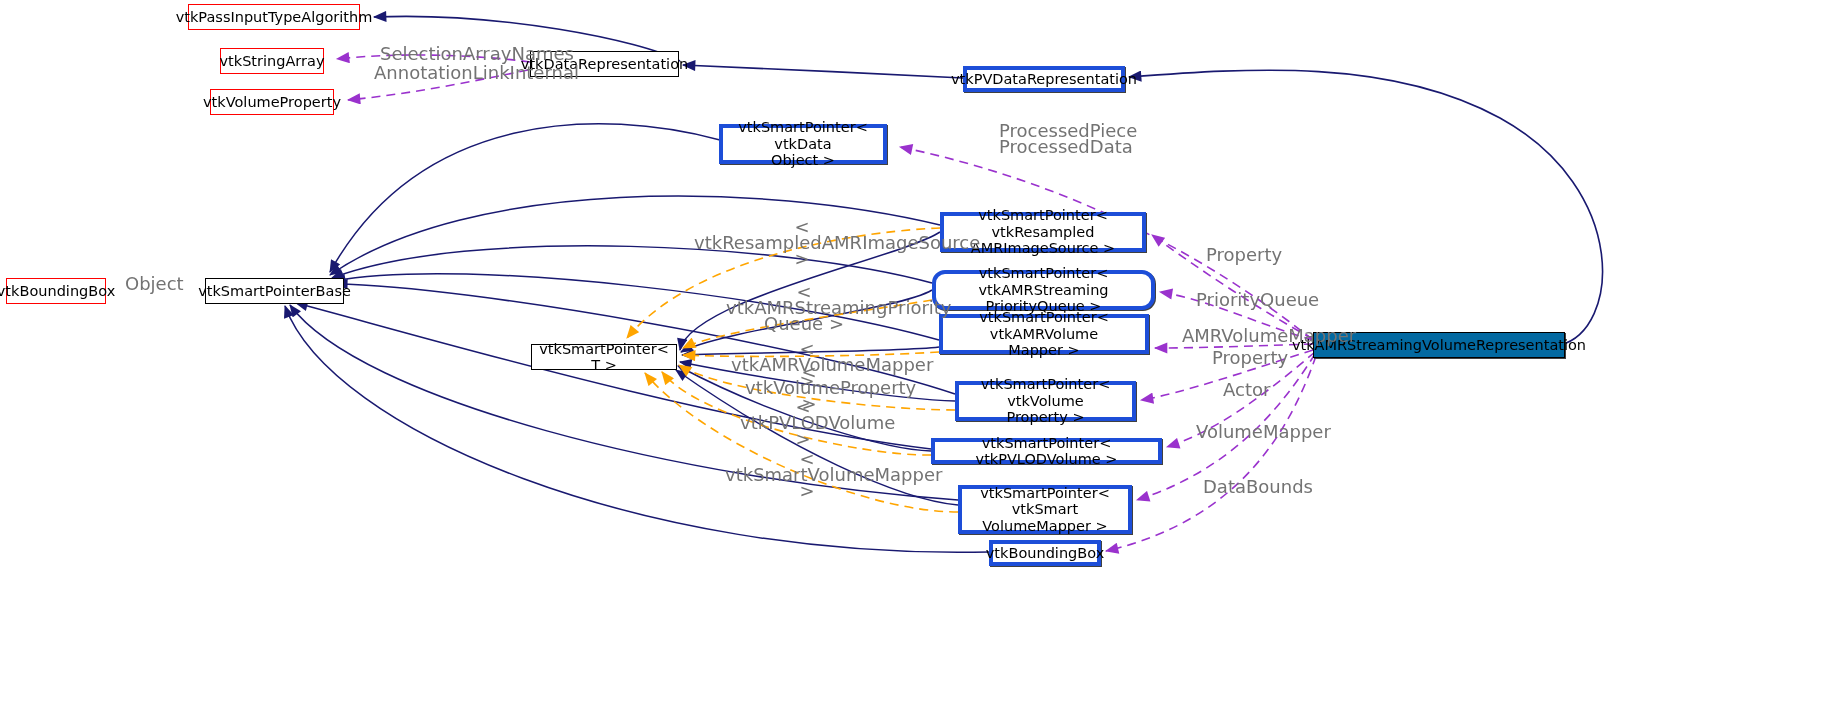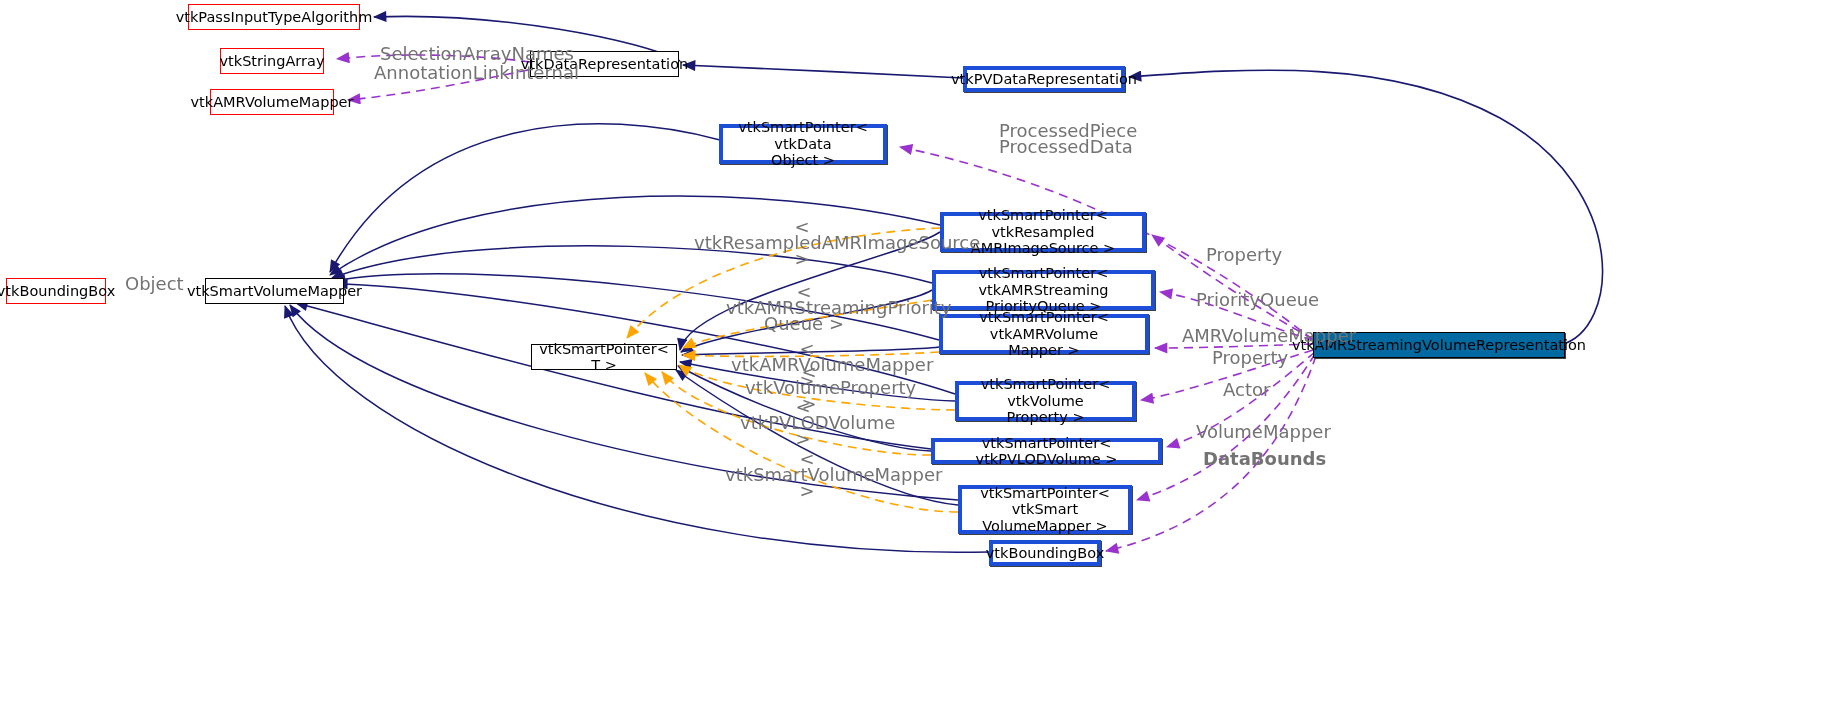--- a/index.html
+++ b/index.html
@@ -116,54 +116,54 @@
 
   <div class="node red" style="left:188px;top:4px;width:172px;height:26px;align-items:center;">
     <span>vtkPassInputTypeAlgorithm</span>
   </div>
 
   <div class="node red" style="left:220px;top:48px;width:104px;height:26px;">
     <span>vtkStringArray</span>
   </div>
 
   <div class="node red" style="left:210px;top:89px;width:124px;height:26px;">
-    <span>vtkAMRVolumeMapper</span>
+    <span>vtkVolumeProperty</span>
   </div>
 
   <div class="node black" style="left:530px;top:51px;width:149px;height:26px;">
     <span>vtkDataRepresentation</span>
   </div>
 
   <div class="node thick" style="left:963px;top:66px;width:162px;height:26px;">
     <span>vtkPVDataRepresentation</span>
   </div>
 
   <div class="node thick" style="left:719px;top:124px;width:168px;height:40px;">
     <span>vtkSmartPointer&lt; vtkData
 Object &gt;</span>
   </div>
 
   <div class="node red" style="left:6px;top:278px;width:100px;height:26px;">
     <span>vtkBoundingBox</span>
   </div>
 
   <div class="node black" style="left:205px;top:278px;width:139px;height:26px;">
-    <span>vtkSmartVolumeMapper</span>
+    <span>vtkSmartPointerBase</span>
   </div>
 
   <div class="node black" style="left:531px;top:344px;width:146px;height:26px;">
     <span>vtkSmartPointer&lt; T &gt;</span>
   </div>
 
   <div class="node thick" style="left:940px;top:212px;width:206px;height:40px;">
     <span>vtkSmartPointer&lt; vtkResampled
 AMRImageSource &gt;</span>
   </div>
 
-  <div class="node thick" style="left:932px;top:270px;width:223px;height:40px;">
+  <div class="node thick" style="left:932px;top:270px;width:223px;height:40px;border-radius:13px;">
     <span>vtkSmartPointer&lt; vtkAMRStreaming
 PriorityQueue &gt;</span>
   </div>
 
   <div class="node thick" style="left:939px;top:314px;width:210px;height:40px;">
     <span>vtkSmartPointer&lt; vtkAMRVolume
 Mapper &gt;</span>
   </div>
 
   <div class="node thick" style="left:955px;top:381px;width:181px;height:40px;">
@@ -200,21 +200,21 @@
   <div class="edgelabel" style="left:1196px;top:292px;width:86px;">PriorityQueue</div>
 
   <div class="edgelabel" style="left:1182px;top:328px;width:116px;">AMRVolumeMapper</div>
 
   <div class="edgelabel" style="left:1212px;top:350px;width:56px;">Property</div>
 
   <div class="edgelabel" style="left:1223px;top:382px;width:38px;">Actor</div>
 
   <div class="edgelabel" style="left:1196px;top:424px;width:90px;">VolumeMapper</div>
 
-  <div class="edgelabel" style="left:1203px;top:451px;width:78px;font-weight:bold;">DataBounds</div>
+  <div class="edgelabel" style="left:1203px;top:479px;width:78px;">DataBounds</div>
 
   <div class="edgelabel" style="left:125px;top:276px;width:45px;">Object</div>
 
   <div class="edgelabel" style="left:694px;top:219px;width:216px;">&lt; vtkResampledAMRImageSource &gt;</div>
 
   <div class="edgelabel" style="left:726px;top:284px;width:156px;">&lt; vtkAMRStreamingPriority
 Queue &gt;</div>
 
   <div class="edgelabel" style="left:731px;top:341px;width:152px;">&lt; vtkAMRVolumeMapper &gt;</div>
 

